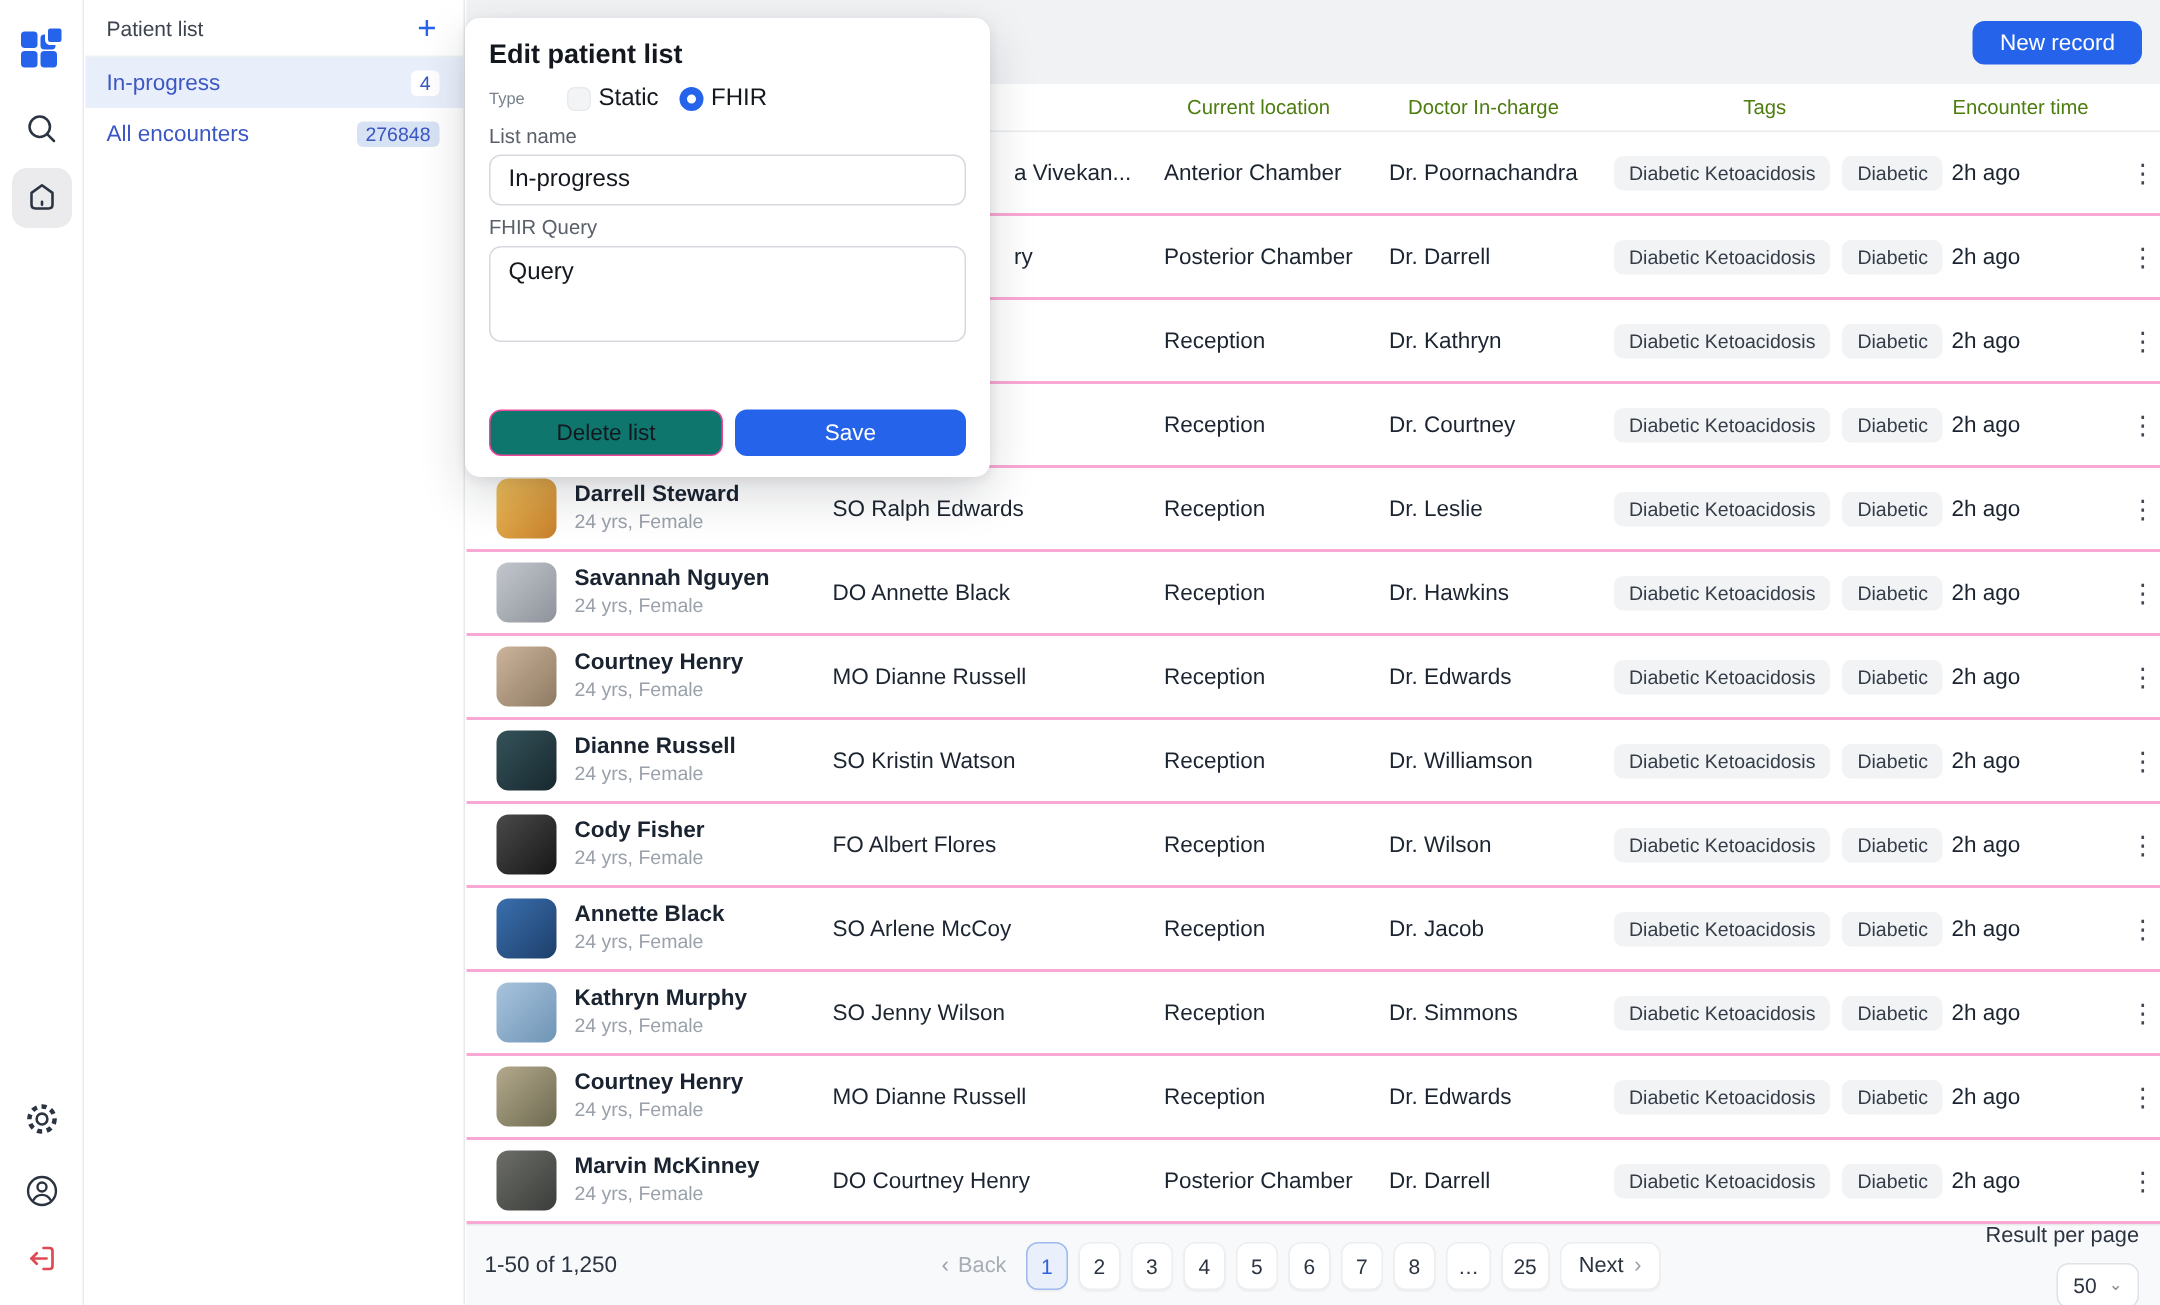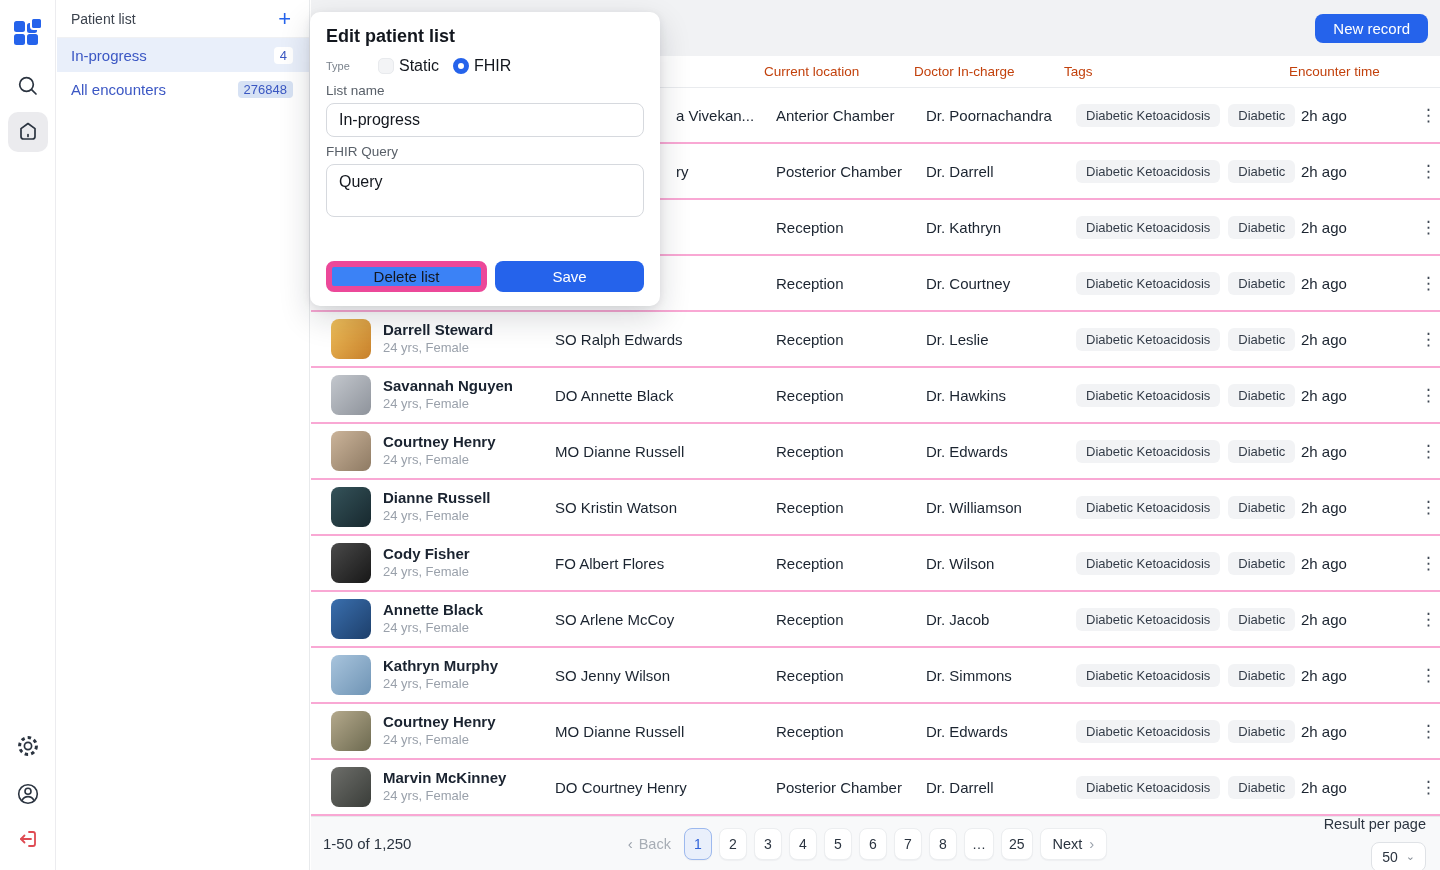--- a/index.html
+++ b/index.html
@@ -24,21 +24,21 @@
   .plist-count { font-size:13px; color:#3a57c2; background:#d7e2f4; border-radius:4px; padding:1px 6px; }
   .plist-item.selected .plist-count { background:#fff; }
 
   
   .main { position:absolute; left:311px; top:0; width:1129px; height:870px; background:#fff; }
   .topbar { height:56px; background:#f1f2f4; position:relative; }
   .new-record-btn { position:absolute; right:12px; top:14px; height:29px; padding:0 18px; background:#2563eb; color:#fff; font-size:15px; border:none; border-radius:8px; display:flex; align-items:center; cursor:pointer; font-family:inherit; }
 
   
   .thead { height:32px; display:flex; align-items:center; padding:0 12px 0 8px; border-bottom:1px solid #e9ebee; background:#fff; }
-  .th { font-size:13.5px; color:#c2410c; white-space:nowrap; overflow:hidden; }
+  .th { font-size:13.5px; color:#4d7c0f; white-space:nowrap; overflow:hidden;text-align:center; }
   .col-name { width:224px; flex:none; }
   .col-enc  { width:221px; flex:none; }
   .col-loc  { width:150px; flex:none; }
   .col-doc  { width:150px; flex:none; }
   .col-tags { width:225px; flex:none; }
   .col-time { width:116px; flex:none; }
   .col-menu { width:23px; flex:none; text-align:center; }
 
   .rows { background:#fff; }
   .row { height:56px; display:flex; align-items:center; padding:0 12px 0 20px; border-bottom:2px solid #f9a8d4; background:#fff; }
@@ -70,23 +70,23 @@
   .modal { position:absolute; left:310px; top:12px; width:350px; background:#fff; border-radius:10px; box-shadow:0 12px 32px rgba(16,24,40,.16), 0 2px 8px rgba(16,24,40,.08); padding:14px 16px; z-index:20; }
   .modal-title { font-size:18px; font-weight:600; color:#13171e; margin-bottom:10px; }
   .type-row { display:flex; align-items:center; margin-bottom:8px; }
   .type-label { font-size:11px; color:#7a828c; width:52px; }
   .opt { display:flex; align-items:center; gap:5px; margin-right:14px; cursor:pointer; }
   .opt-label { font-size:16px; color:#13171e; }
   .radio-off { width:16px; height:16px; border-radius:5px; background:#f3f4f6; border:1px solid #e8eaed; }
   .radio-on { width:16px; height:16px; border-radius:50%; background:#fff; border:5px solid #2563eb; }
   .field-label { font-size:13.5px; color:#596069; margin:7px 0 5px; }
   .text-input { width:100%; height:34px; border:1px solid #d6d9de; border-radius:8px; padding:0 12px; font-size:16px; color:#13171e; font-family:inherit; outline:none; background:#fff; }
-  .query-area { width:100%; height:53px; border:1px solid #d6d9de; border-radius:8px; padding:8px 12px; font-size:16px; color:#13171e; font-family:inherit; outline:none; resize:none; background:#fff; }
+  .query-area { width:100%; height:64px; border:1px solid #d6d9de; border-radius:8px; padding:8px 12px; font-size:16px; color:#13171e; font-family:inherit; outline:none; resize:none; background:#fff; }
   .modal-actions { display:flex; gap:8px; margin-top:40px; }
-  .btn-secondary { flex:1; height:31px; background:#3b82f6; border:6px solid #ec4899; border-radius:8px; font-size:15px; color:#13171e; cursor:pointer; font-family:inherit; }
+  .btn-secondary { flex:1; height:31px; background:#0f766e; border:1px solid #ec4899; border-radius:8px; font-size:15px; color:#13171e; cursor:pointer; font-family:inherit; }
   .btn-primary { flex:1; height:31px; background:#2563eb; border:none; border-radius:8px; font-size:15px; color:#fff; cursor:pointer; font-family:inherit; }
 
   svg { display:block; }
 </style>
 </head>
 <body>
 
 <div class="app">
 
   <nav class="rail">

